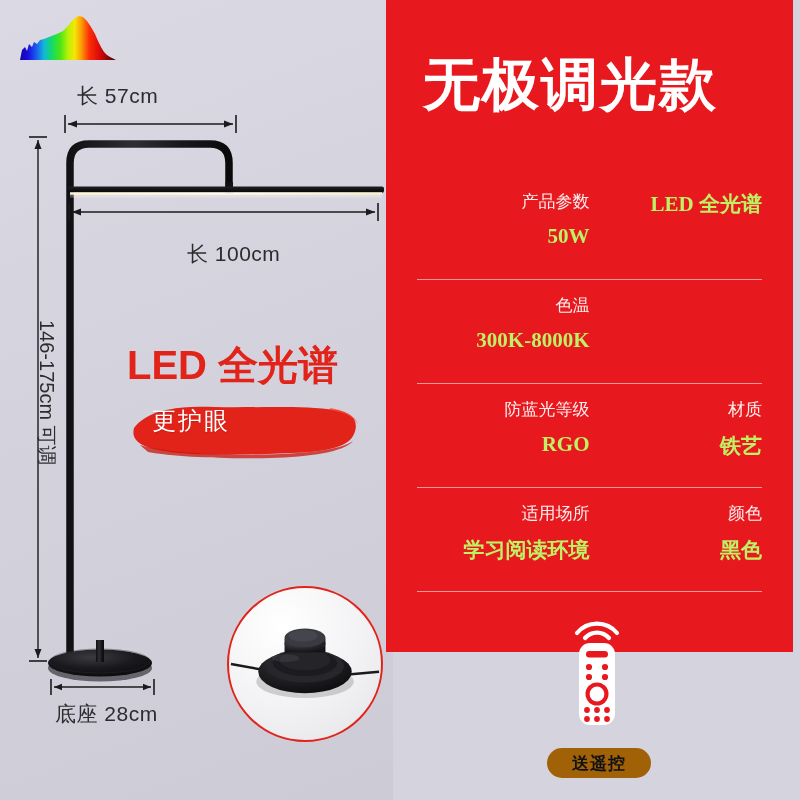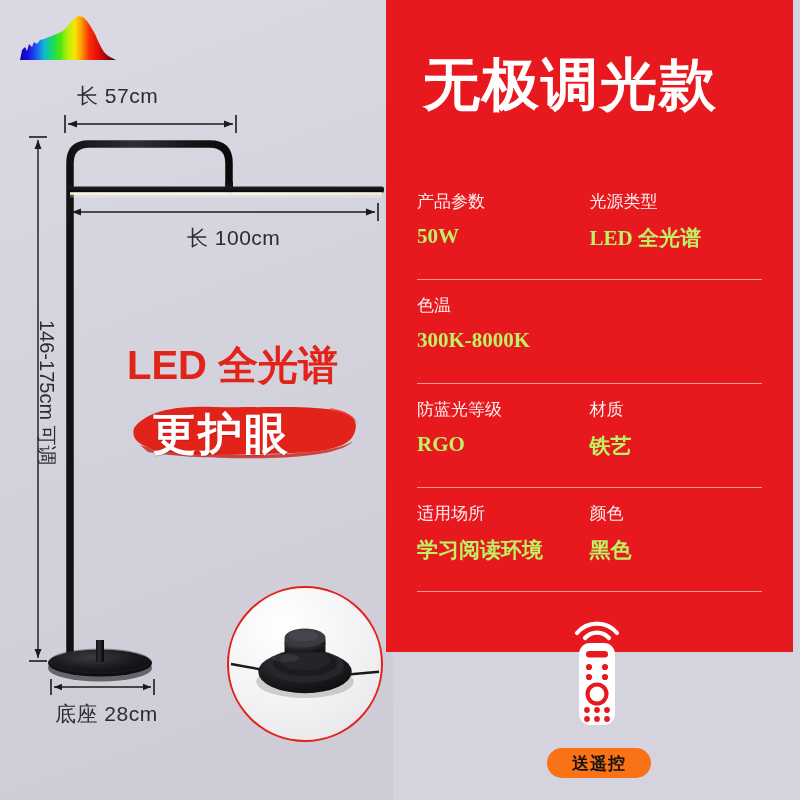--- a/index.html
+++ b/index.html
@@ -5,20 +5,21 @@
   * { box-sizing: border-box; margin: 0; padding: 0; }
   html, body {
     width: 800px; height: 800px;
     font-family: "Liberation Sans", "DejaVu Sans", sans-serif;
     overflow: hidden;
   }
   #page {
     position: relative;
     width: 800px; height: 800px;
     background: #d5d3dd;
+    text-align: right;
   }
 
   
   #left-panel {
     position: absolute; left: 0; top: 0;
     width: 393px; height: 800px;
     background: linear-gradient(160deg, #dbd9e3 0%, #d4d2dc 45%, #cdcbd6 100%);
     overflow: hidden;
   }
 
@@ -26,21 +27,21 @@
   #spectrum-icon { position: absolute; left: 16px; top: 14px; width: 102px; height: 48px; }
 
   
   #label-57 {
     position: absolute; left: 77px; top: 82px;
     font-size: 21px; color: #2c2c30; letter-spacing: .5px;
     white-space: nowrap;
   }
   
   #label-100 {
-    position: absolute; left: 187px; top: 224px;
+    position: absolute; left: 187px; top: 240px;
     font-size: 21px; color: #2c2c30; letter-spacing: .5px;
     white-space: nowrap;
   }
   
   #label-base {
     position: absolute; left: 37px; top: 700px;
     font-size: 21px; color: #2c2c30; letter-spacing: .5px;
     white-space: nowrap;
     margin-left: 18px;
   }
@@ -59,21 +60,21 @@
     font-size: 40px; font-weight: bold; color: #e2231a;
     white-space: nowrap; letter-spacing: 0px;
   }
   
   #brush-banner {
     position: absolute; left: 130px; top: 398px;
     width: 230px; height: 62px;
   }
   #brush-text {
     position: absolute; left: 152px; top: 405px;
-    font-size: 44px; font-weight: bold; color: #ffffff;
+    font-size: 24px; font-weight: normal; color: #ffffff;
     letter-spacing: 2px; white-space: nowrap;
     text-shadow: 0 1px 1px rgba(120,0,0,.25);
   }
 
   
   #foot-switch-photo {
     position: absolute; left: 227px; top: 586px;
     width: 156px; height: 156px;
     border-radius: 50%;
     border: 2.5px solid #e2231a;
@@ -119,21 +120,21 @@
   }
 
   
   #remote-icon {
     position: absolute; left: 564px; top: 611px;
     width: 66px; height: 118px;
   }
   #remote-badge {
     position: absolute; left: 547px; top: 748px;
     width: 104px; height: 30px;
-    background: #f97316; border-radius: 16px;
+    background: #a16207; border-radius: 16px;
     display: flex; align-items: center; justify-content: center;
   }
   #remote-badge span {
     font-size: 17px; font-weight: bold; color: #111114;
     letter-spacing: 1px;
   }
 </style>
 </head>
 <body>
 
@@ -296,21 +297,20 @@
 
     <div id="spec-table">
 
       <div class="spec-row">
         <div class="spec-cells">
           <div class="spec-cell">
             <div class="spec-label">产品参数</div>
             <div class="spec-value">50W</div>
           </div>
           <div class="spec-cell">
-            <div class="spec-label">光源类型</div>
             <div class="spec-value">LED 全光谱</div>
           </div>
         </div>
         <div class="spec-divider"></div>
       </div>
 
       <div class="spec-row">
         <div class="spec-cells">
           <div class="spec-cell">
             <div class="spec-label">色温</div>

